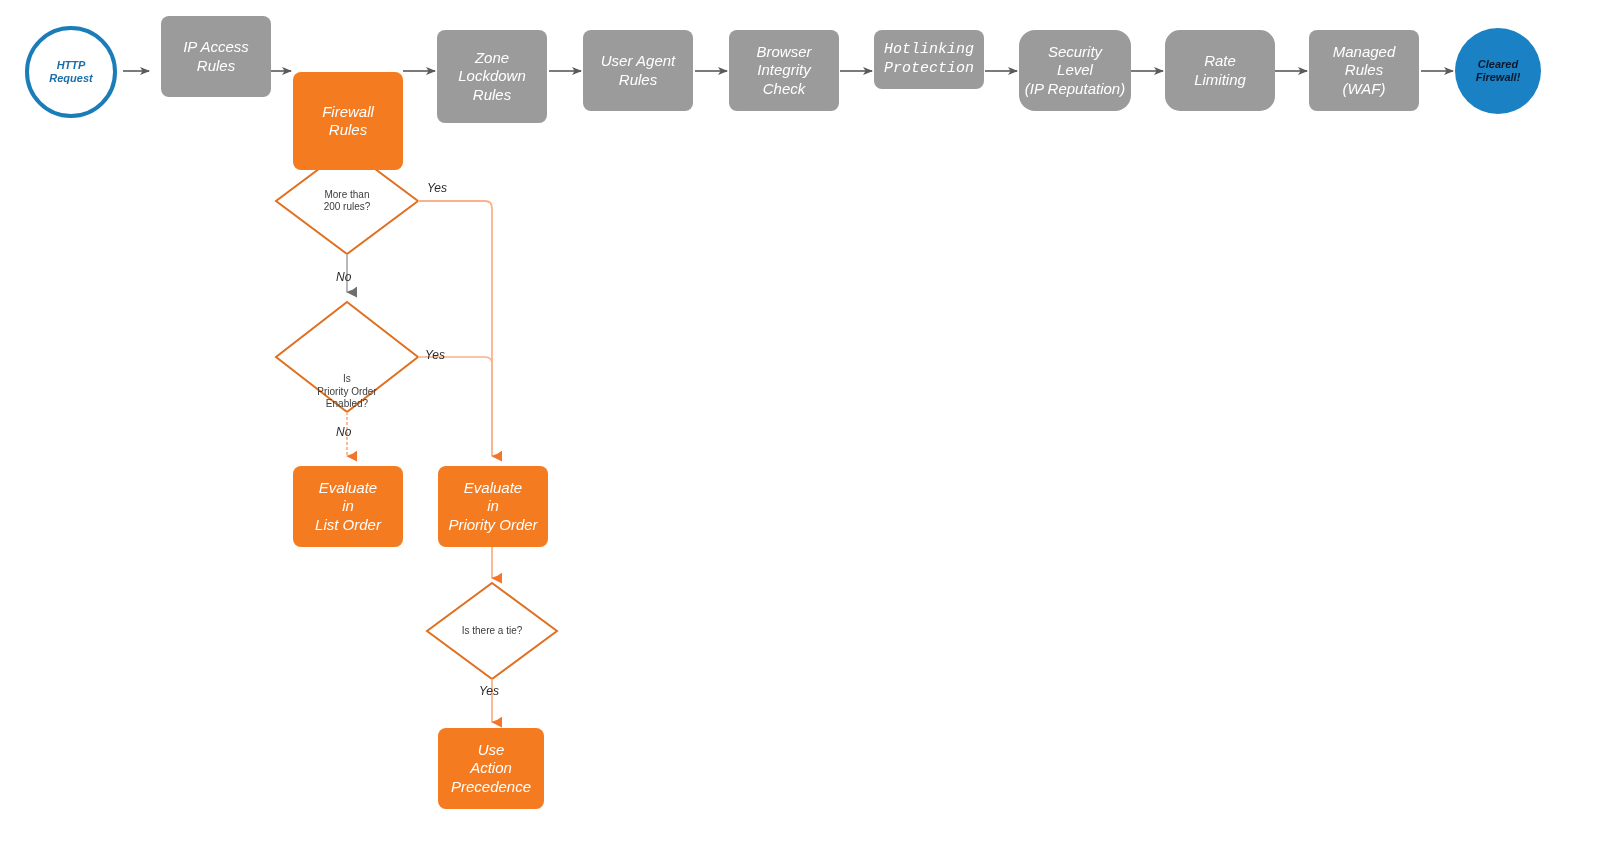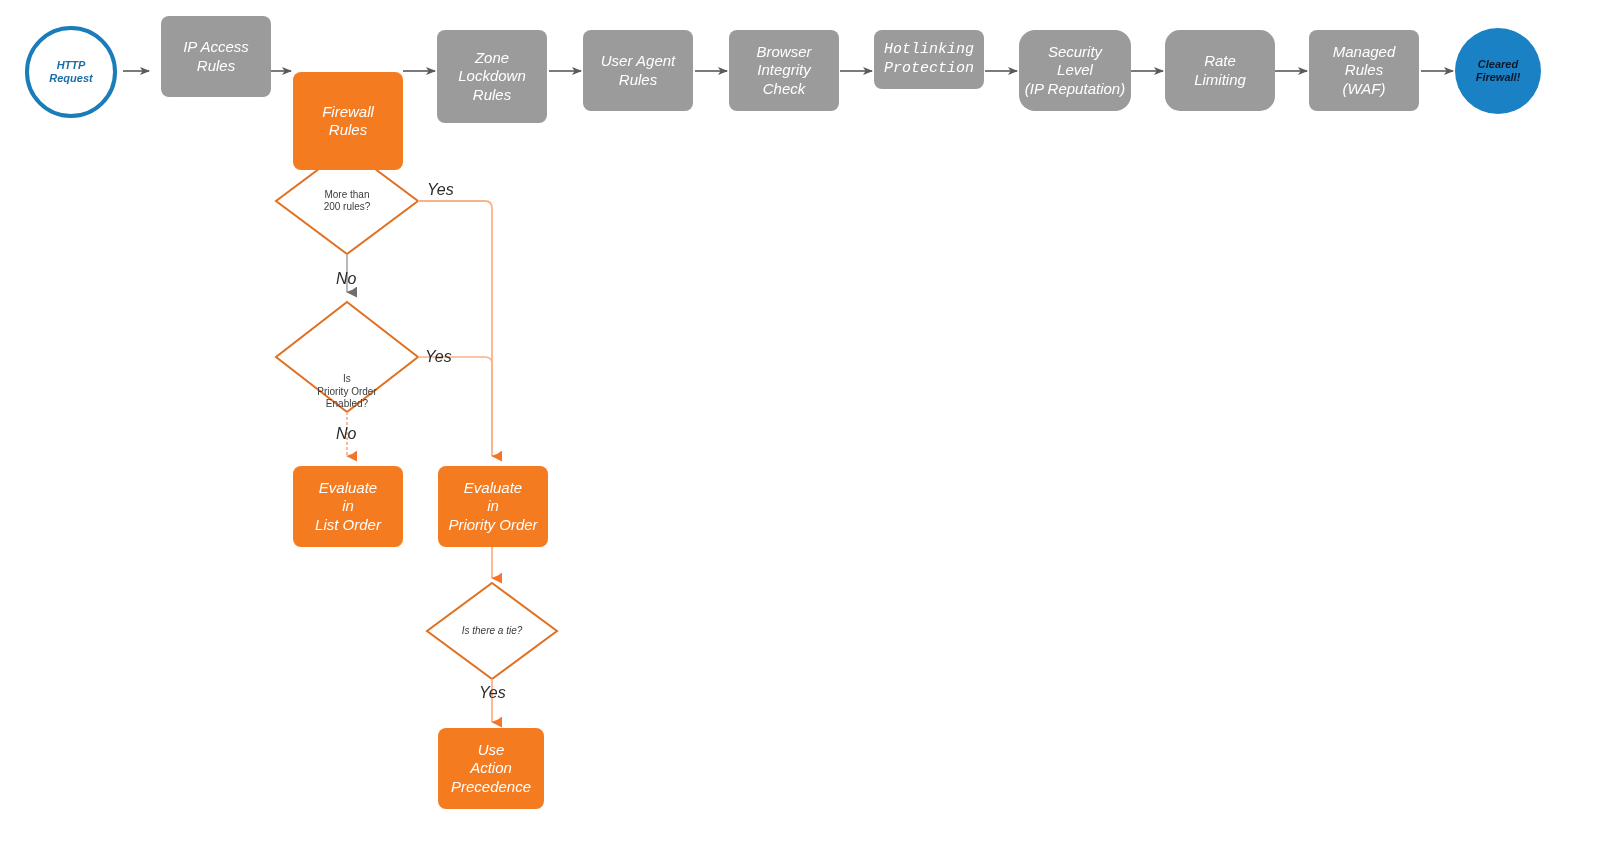--- a/index.html
+++ b/index.html
@@ -77,21 +77,21 @@
     text-align: center;
     color: #3c3c3c;
     font-size: 10px;
     line-height: 1.25;
     box-sizing: border-box;
   }
   
   .edge-label {
     position: absolute;
     color: #2b2b2b;
-    font-size: 16px;
+    font-size: 12px;
     font-style: italic;
     white-space: nowrap;
   }
   .nowrap-lines { white-space: pre-line; }
 </style>
 </head>
 <body>
 
 <div id="canvas">
 
@@ -179,21 +179,21 @@
   <div class="node circle filled nowrap-lines" style="left:1455px; top:28px; width:86px; height:86px;">Cleared
 Firewall!</div>
 
   <div class="diamond-label nowrap-lines" style="left:281px; top:171px; width:132px; height:60px;">More than
 200 rules?</div>
 
   <div class="diamond-label nowrap-lines" style="left:275px; top:322px; width:144px; height:70px;margin-top:35px;">Is
 Priority Order
 Enabled?</div>
 
-  <div class="diamond-label nowrap-lines" style="left:430px; top:616px; width:124px; height:30px;font-style:italic;">Is there a tie?</div>
+  <div class="diamond-label nowrap-lines" style="left:430px; top:616px; width:124px; height:30px;">Is there a tie?</div>
 
   <div class="edge-label" style="left:427px; top:181px;">Yes</div>
 
   <div class="edge-label" style="left:336px; top:270px;">No</div>
 
   <div class="edge-label" style="left:425px; top:348px;">Yes</div>
 
   <div class="edge-label" style="left:336px; top:425px;">No</div>
 
   <div class="edge-label" style="left:479px; top:684px;">Yes</div>

